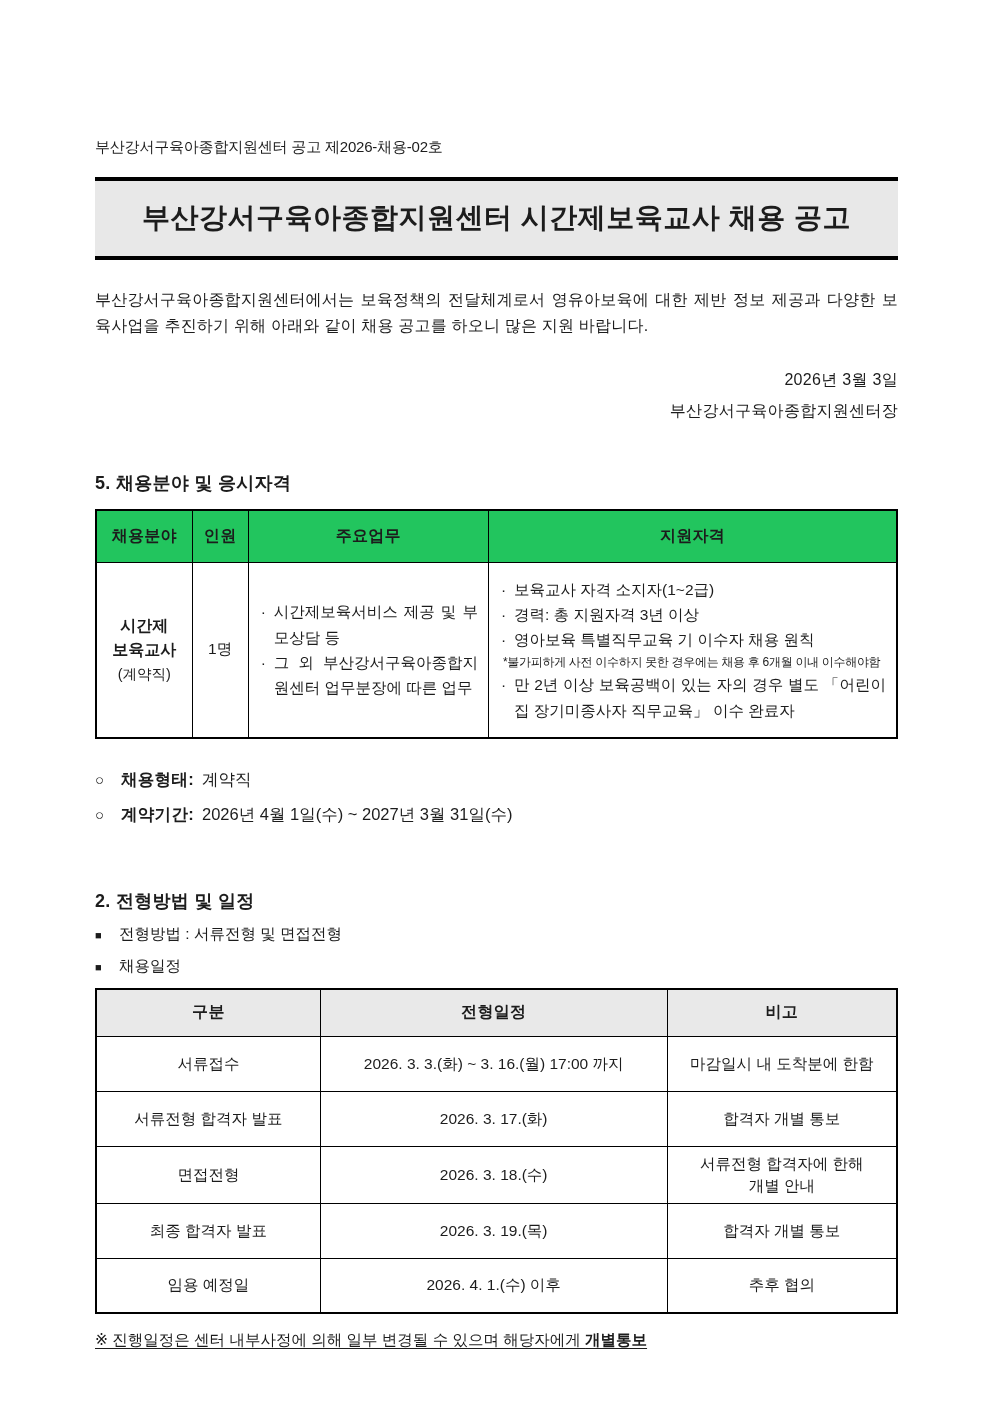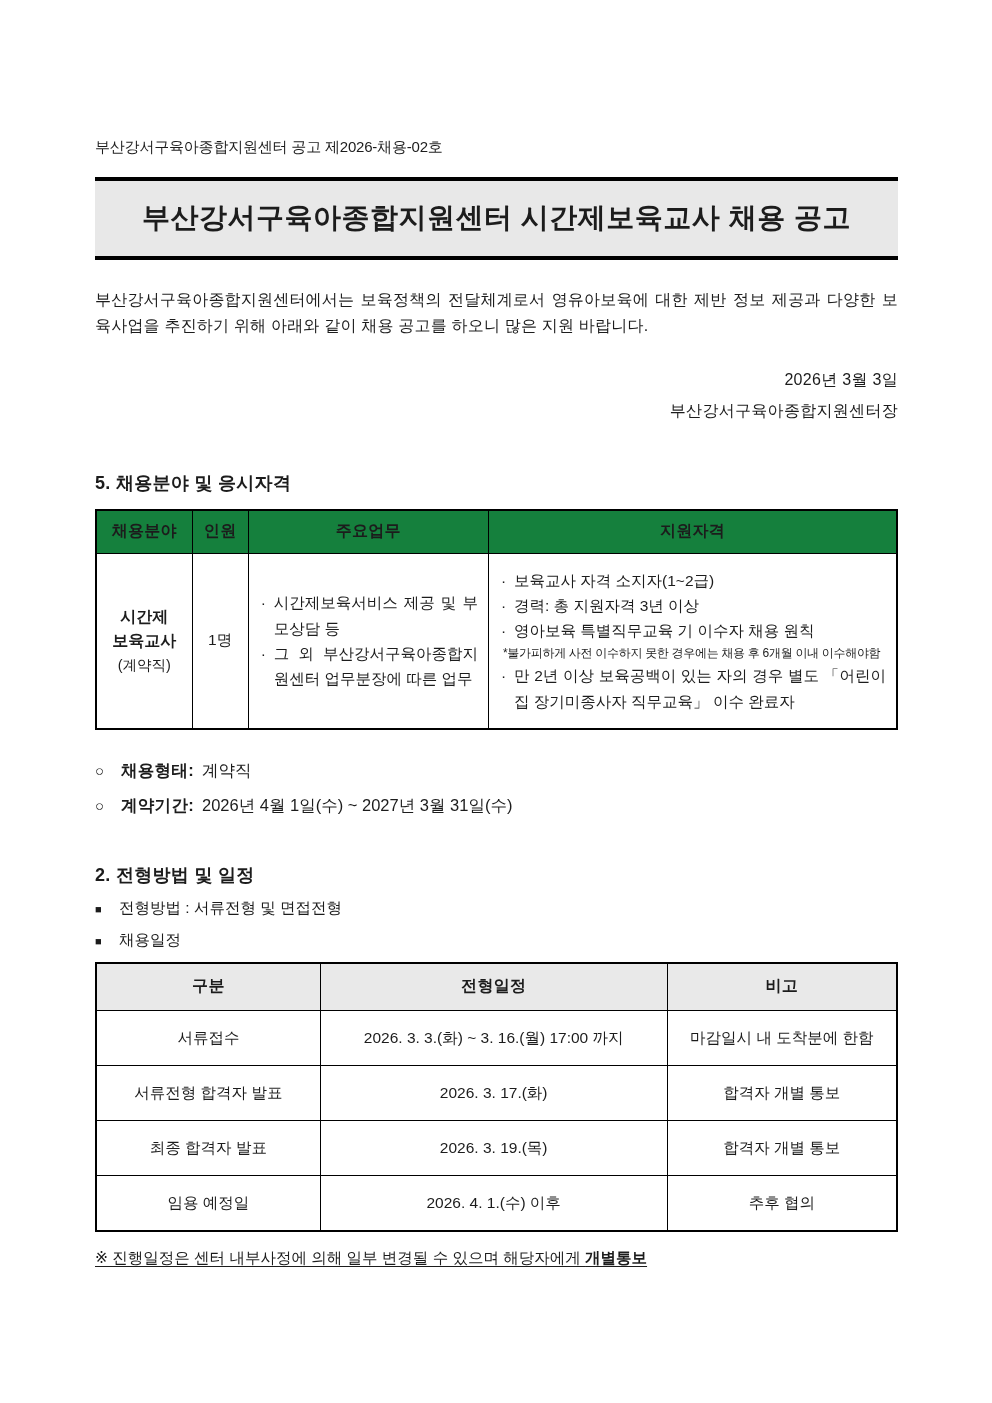--- a/index.html
+++ b/index.html
@@ -28,21 +28,21 @@
     text-align:justify; word-break:break-all; letter-spacing:0.2px;
   }
 
   .sign-block { margin-top:25px; text-align:right; font-size:16px; line-height:1.95; letter-spacing:0.3px; }
 
   .sec-heading { margin-top:45px; font-size:18px; font-weight:bold; letter-spacing:0.3px; }
 
   table { width:100%; border-collapse:collapse; table-layout:fixed; }
   .t1 { margin-top:14px; border:2px solid #000; }
   .t1 th, .t1 td { border:1px solid #000; }
-  .t1 th { background:#15803d; font-size:16px; font-weight:bold; height:43px; letter-spacing:0.3px; }
+  .t1 th { background:#22c55e; font-size:16px; font-weight:bold; height:52px; letter-spacing:0.3px; }
   .t1 td { vertical-align:middle; font-size:15.5px; }
 
   .cell-role { text-align:center; line-height:1.55; }
   .role-main { font-weight:bold; font-size:16px; }
   .role-sub { font-size:14.5px; }
   .cell-count { text-align:center; }
 
   .cell-list { padding:14px 10px; }
   .li { display:flex; line-height:1.62; text-align:justify; }
   .li .dot { flex:0 0 15px; text-align:left; padding-left:2px; }
@@ -145,21 +145,21 @@
       <span class="opt-label">채용형태:</span>
       <span>계약직</span>
     </div>
     <div class="opt-line">
       <span class="circle">○</span>
       <span class="opt-label">계약기간:</span>
       <span>2026년 4월 1일(수) ~ 2027년 3월 31일(수)</span>
     </div>
   </div>
 
-  <div class="sec-heading" style="margin-top:46px;">2. 전형방법 및 일정</div>
+  <div class="sec-heading" style="margin-top:63px;">2. 전형방법 및 일정</div>
 
   <div class="method-line">
     <span class="square">■</span>
     <span>전형방법 : 서류전형 및 면접전형</span>
   </div>
   <div class="method-line">
     <span class="square">■</span>
     <span>채용일정</span>
   </div>
 
@@ -179,20 +179,25 @@
       <td>서류접수</td>
       <td>2026. 3. 3.(화) ~ 3. 16.(월) 17:00 까지</td>
       <td>마감일시 내 도착분에 한함</td>
     </tr>
     <tr>
       <td>서류전형 합격자 발표</td>
       <td>2026. 3. 17.(화)</td>
       <td>합격자 개별 통보</td>
     </tr>
     <tr>
+      <td>면접전형</td>
+      <td>2026. 3. 18.(수)</td>
+      <td style="padding:6px 28px;">서류전형 합격자에 한해 개별 안내</td>
+    </tr>
+    <tr>
       <td>최종 합격자 발표</td>
       <td>2026. 3. 19.(목)</td>
       <td>합격자 개별 통보</td>
     </tr>
     <tr>
       <td>임용 예정일</td>
       <td>2026. 4. 1.(수) 이후</td>
       <td>추후 협의</td>
     </tr>
   </tbody>

